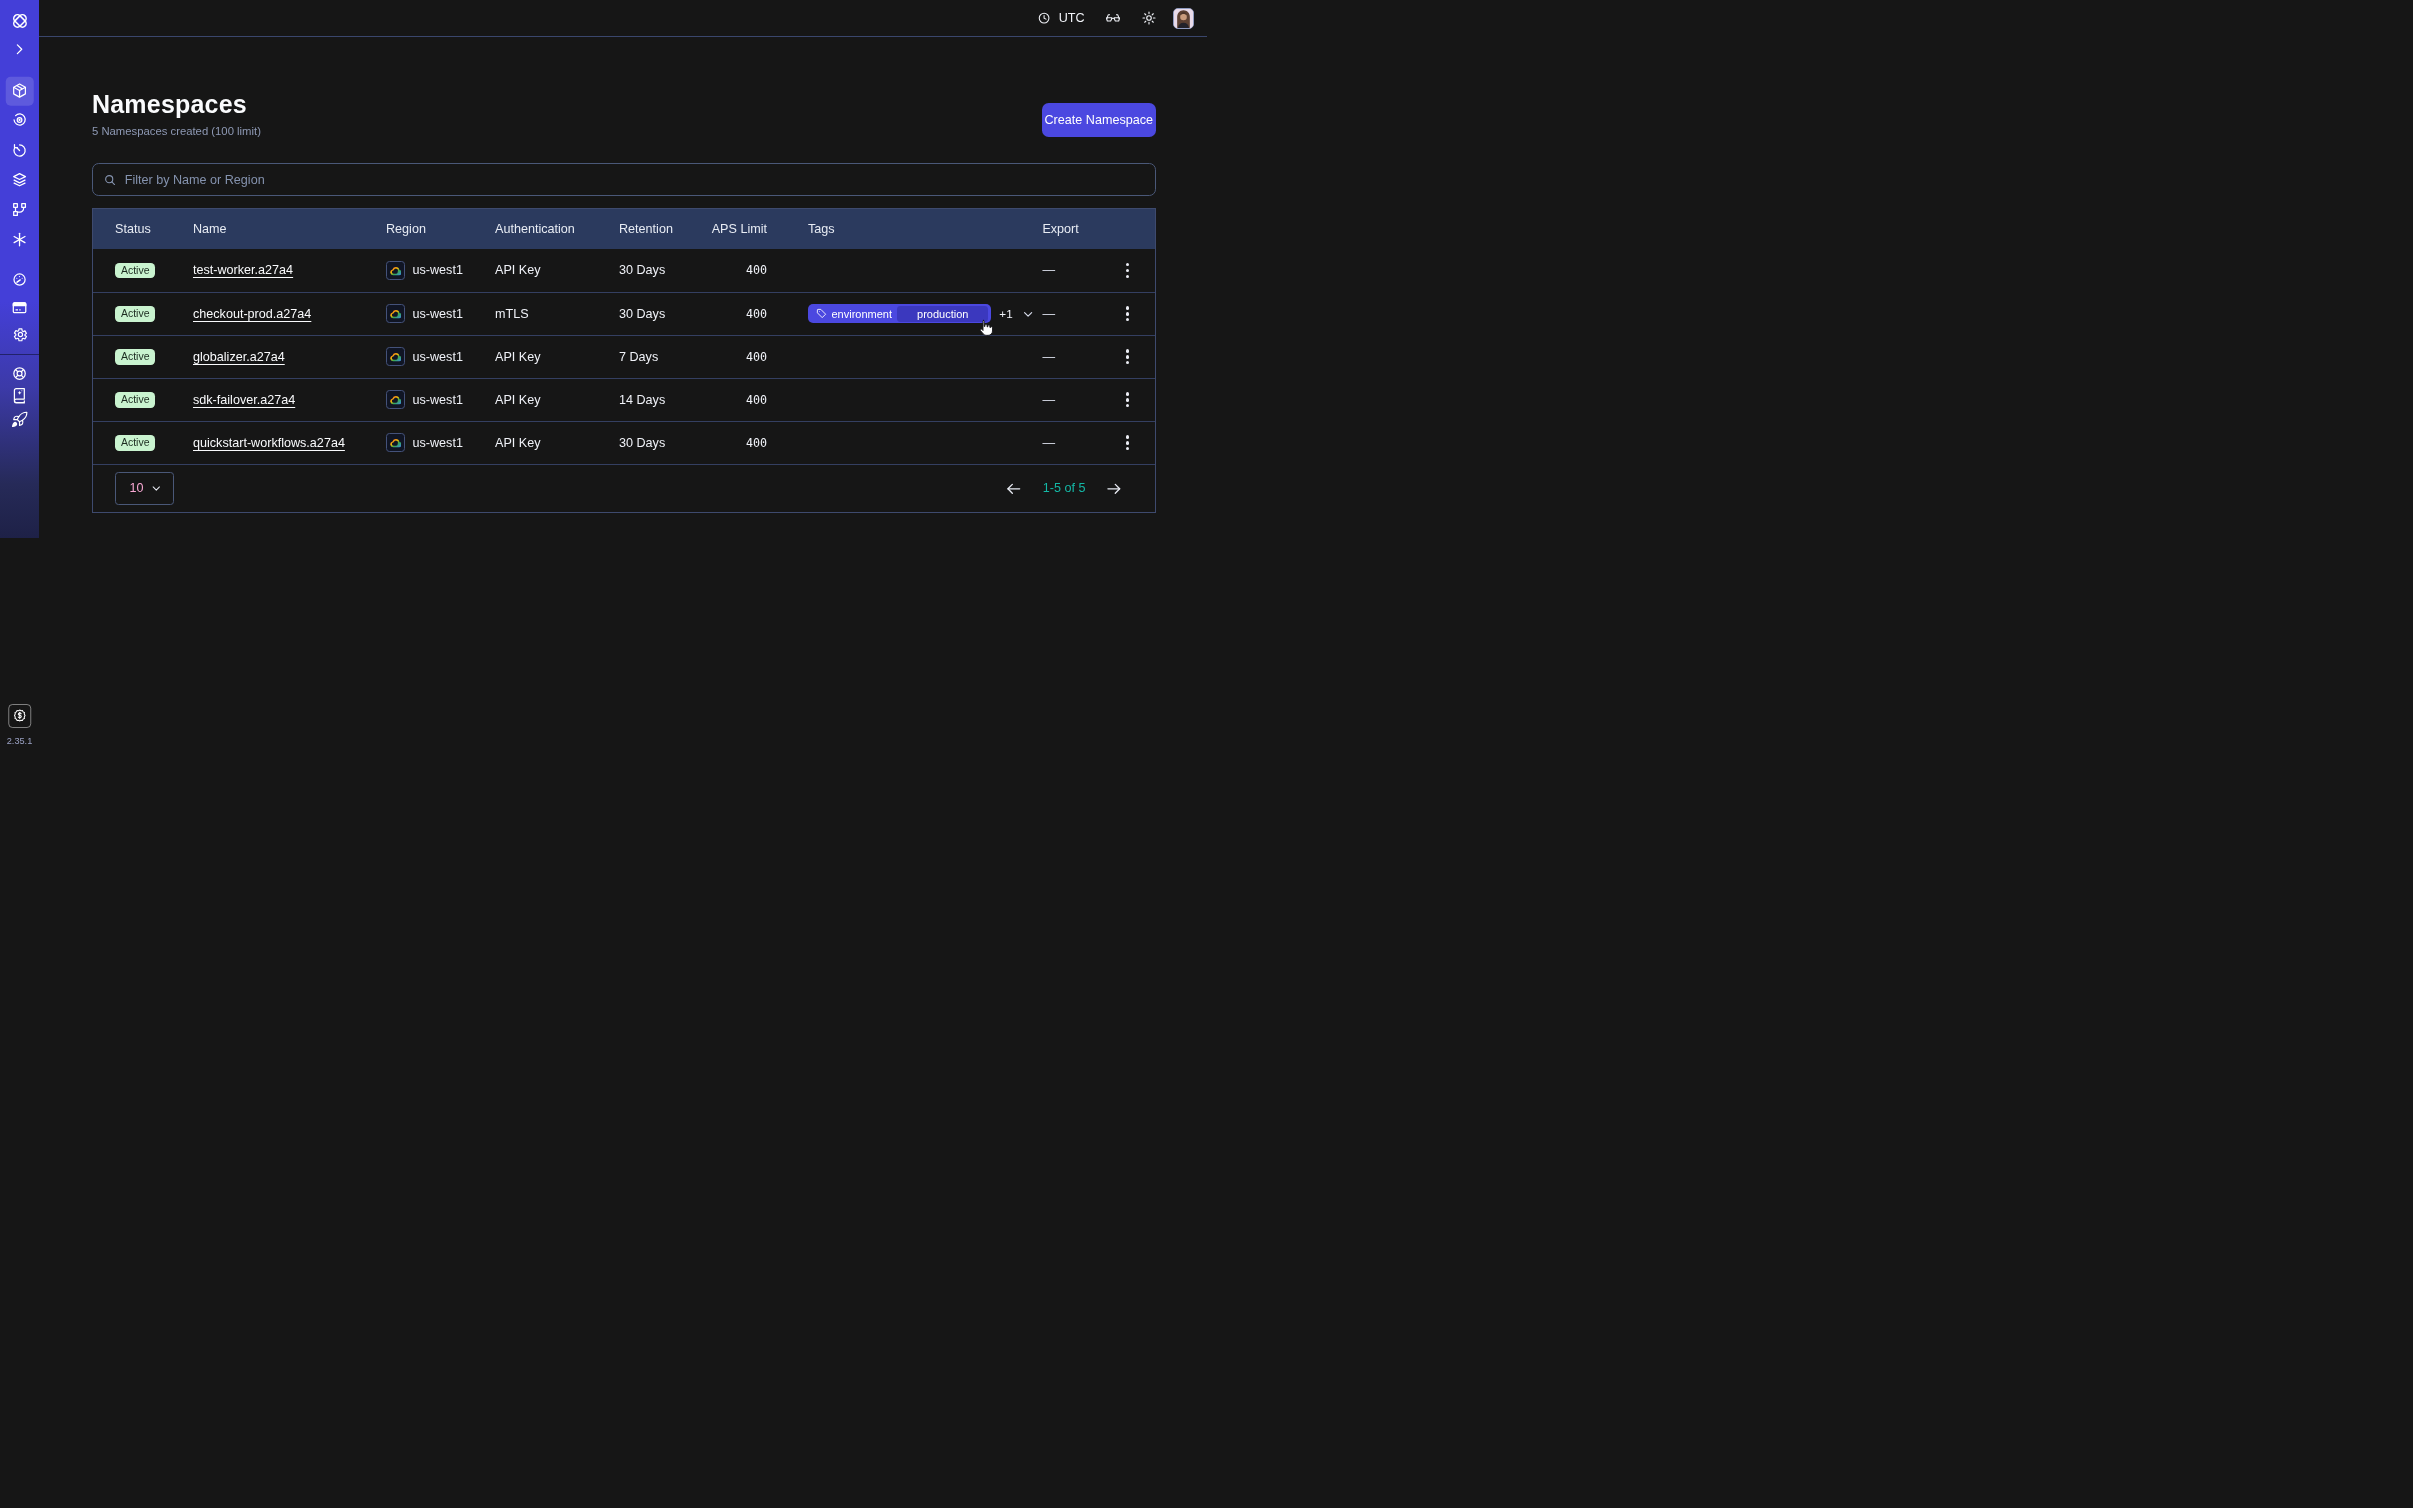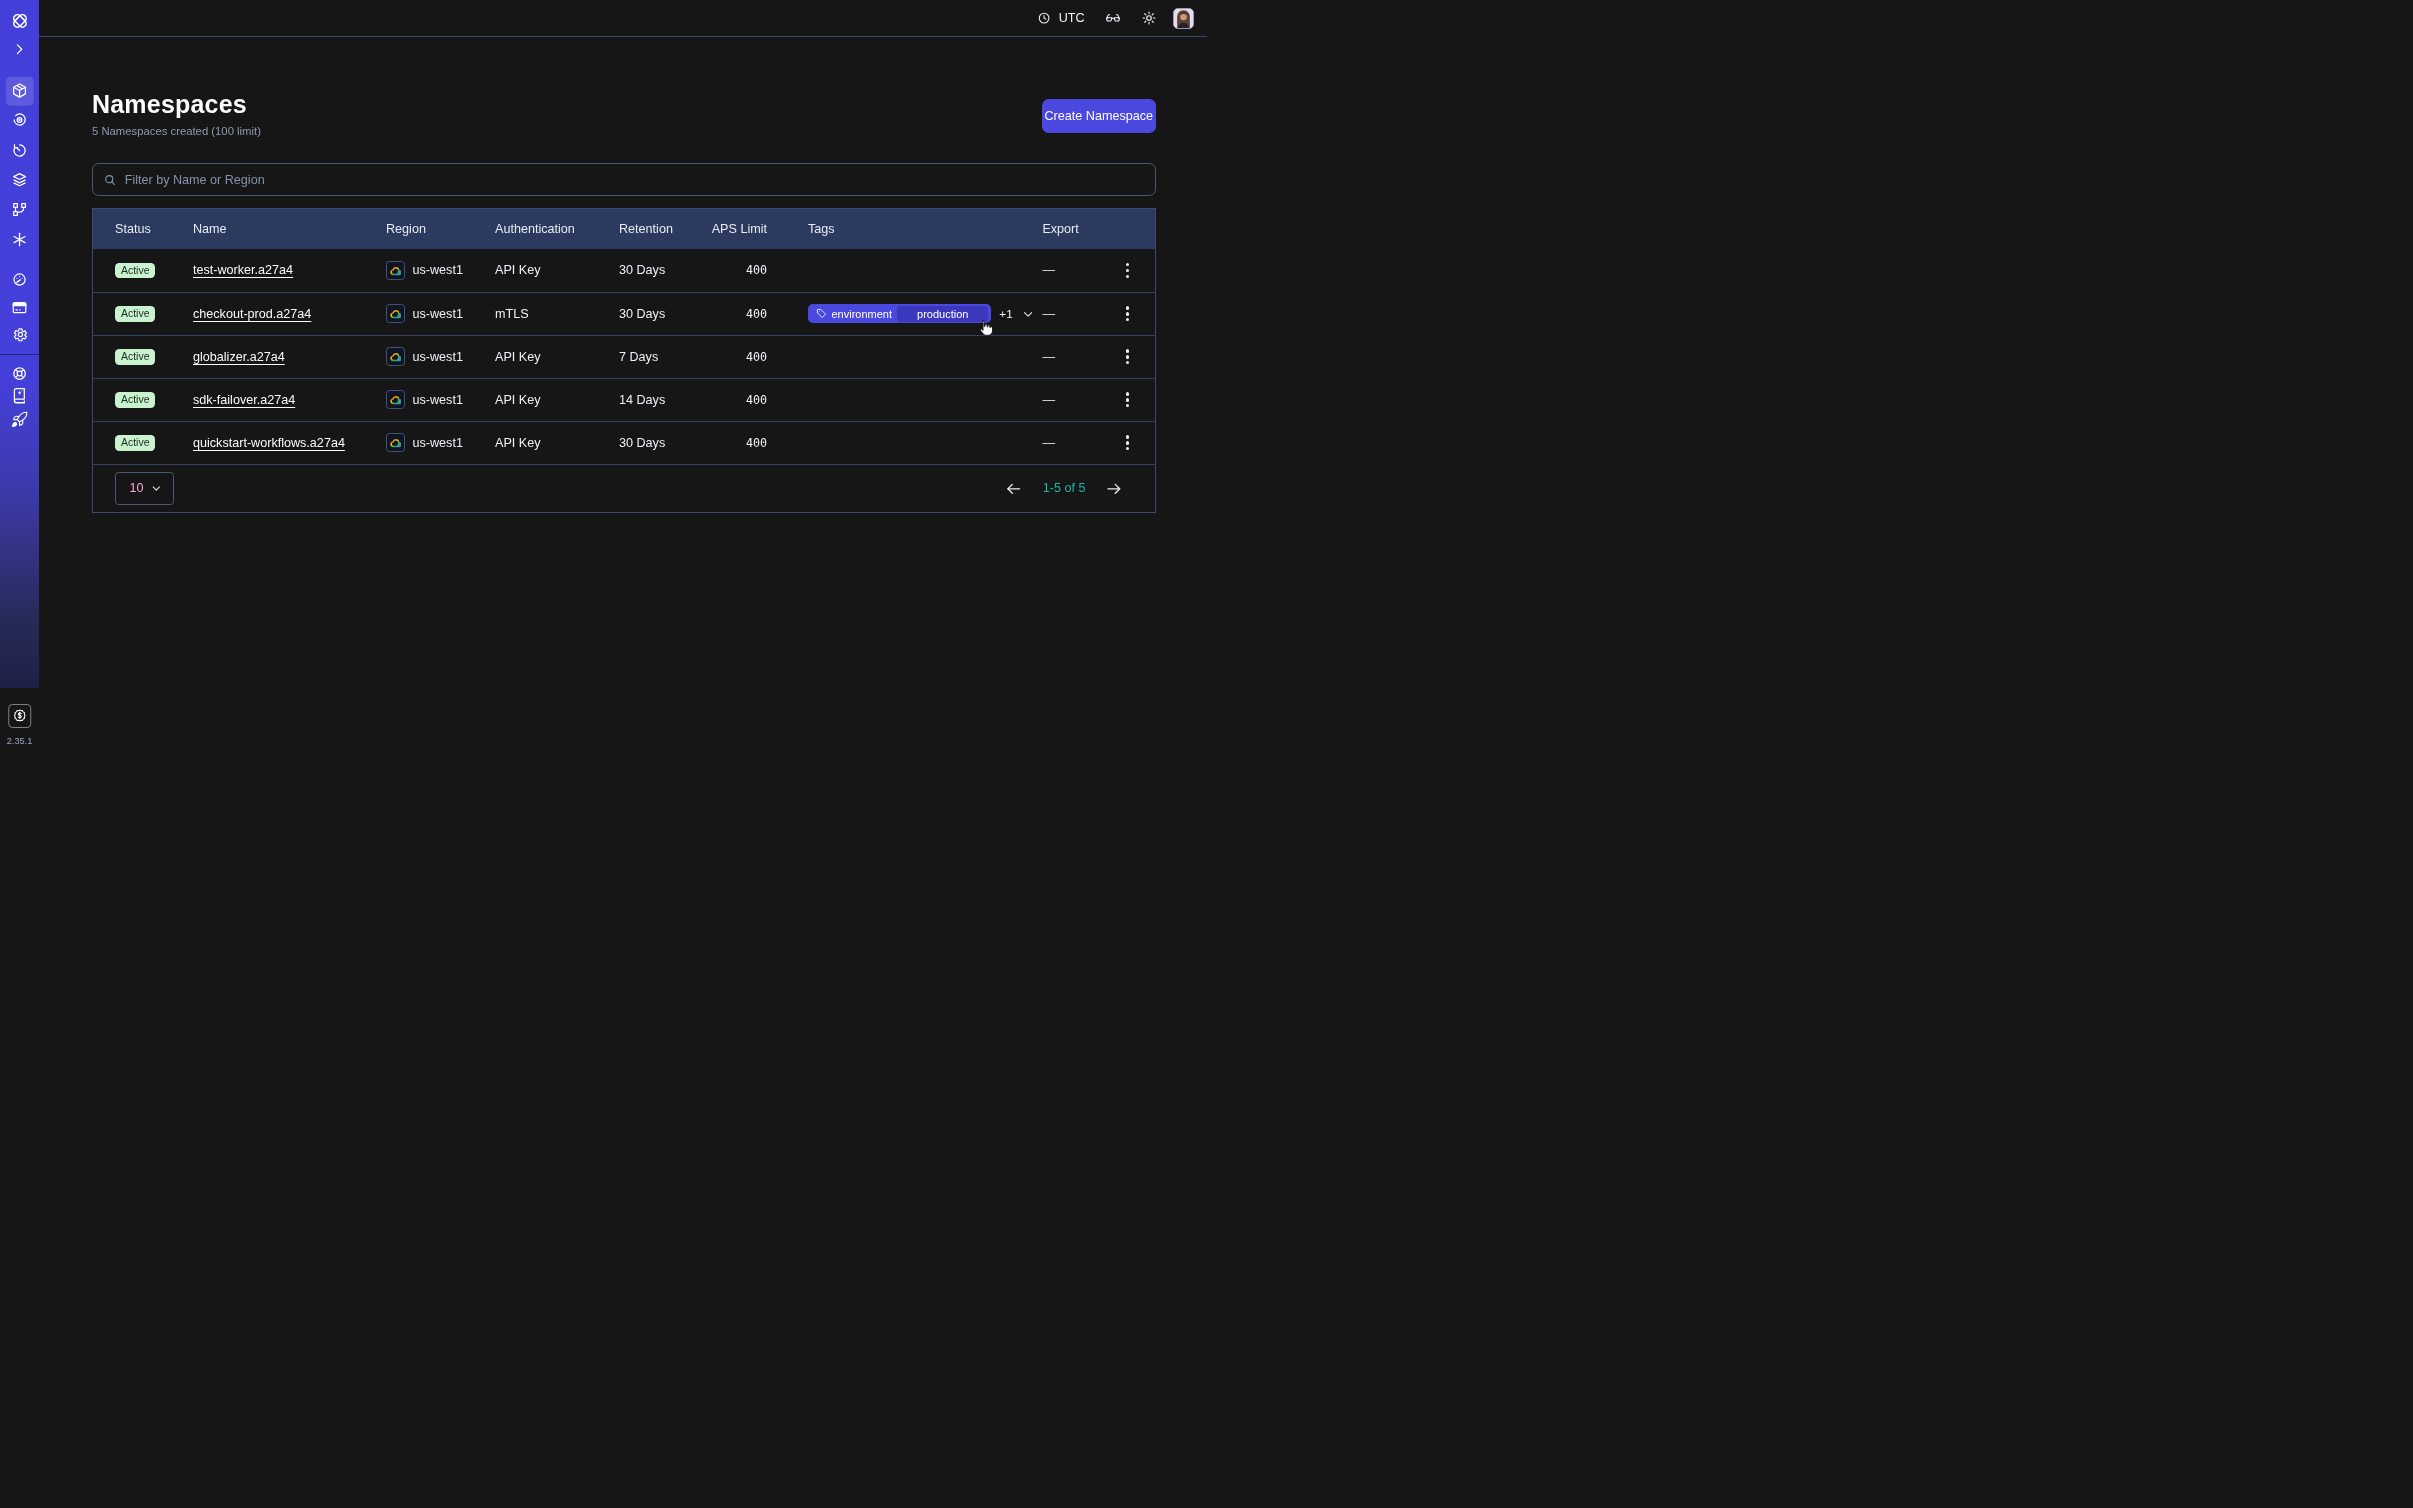--- a/index.html
+++ b/index.html
@@ -4,21 +4,21 @@
 <style>
   * { margin:0; padding:0; box-sizing:border-box; }
   html,body { width:1207px; height:754px; overflow:hidden; }
   body {
     font-family:"Liberation Sans","DejaVu Sans",sans-serif;
     background:#161616; color:#F2F4F9;
     position:relative;
   }
   
   .sidebar {
-    position:absolute; left:0; top:0; width:39px; height:688px; z-index:5;
+    position:absolute; left:0; top:0; width:39px; height:538px; z-index:5;
     background:linear-gradient(180deg,#443FD8 0%,#443FD8 56%,#3C3AA8 72%,#262A58 90%,#1E2147 100%);
   }
   .side-icon {
     position:absolute; left:50%; transform:translate(-50%,-50%);
     width:28.5px; height:28.5px; display:flex; align-items:center; justify-content:center;
     border-radius:5px; color:#fff; cursor:pointer;
   }
   .side-icon.active { background:rgba(255,255,255,0.14); }
   .side-divider { position:absolute; left:0; width:39px; height:0.8px; background:rgba(10,12,40,0.55); }
   .money-btn {
@@ -37,21 +37,21 @@
   .tz { display:flex; align-items:center; gap:7.5px; color:#F2F4F9; font-size:12.6px; cursor:pointer; }
   .topbar .gap24 { width:20px; }
   .topbar .gap20 { width:16px; }
   .icon-btn { display:flex; align-items:center; justify-content:center; color:#EDEFF6; cursor:pointer; background:none; border:none; }
   .avatar {
     width:21px; height:21px; border-radius:5px; border:0.8px solid #8F9BC0; overflow:hidden; cursor:pointer;
     background:#E9DAE9; position:relative;
   }
   
   .main { position:absolute; left:39px; top:37px; right:0; bottom:0; padding:0 51px 0 53px; }
-  .page-head { margin-top:54px; display:flex; justify-content:space-between; align-items:center; }
+  .page-head { margin-top:54px; display:flex; justify-content:space-between; align-items:flex-end; }
   h1.title { font-size:25px; font-weight:600; letter-spacing:0.2px; color:#FAFBFD; line-height:1.1; }
   .subtitle { margin-top:6.7px; font-size:11.3px; color:#8E99B4; }
   .create-btn {
     background:var(--accent,#4B48E0); color:#fff; border:none; border-radius:6.7px;
     height:34px; padding:0 3px; font-size:12.6px; font-family:inherit; cursor:pointer; margin-top:3px;
   }
   .filter-wrap { margin-top:26px; }
   .filter {
     width:100%; height:33px; border:0.8px solid #4A5878; border-radius:6.7px; background:transparent;
     display:flex; align-items:center; padding:0 10px; gap:7.5px; color:#8593AF;

